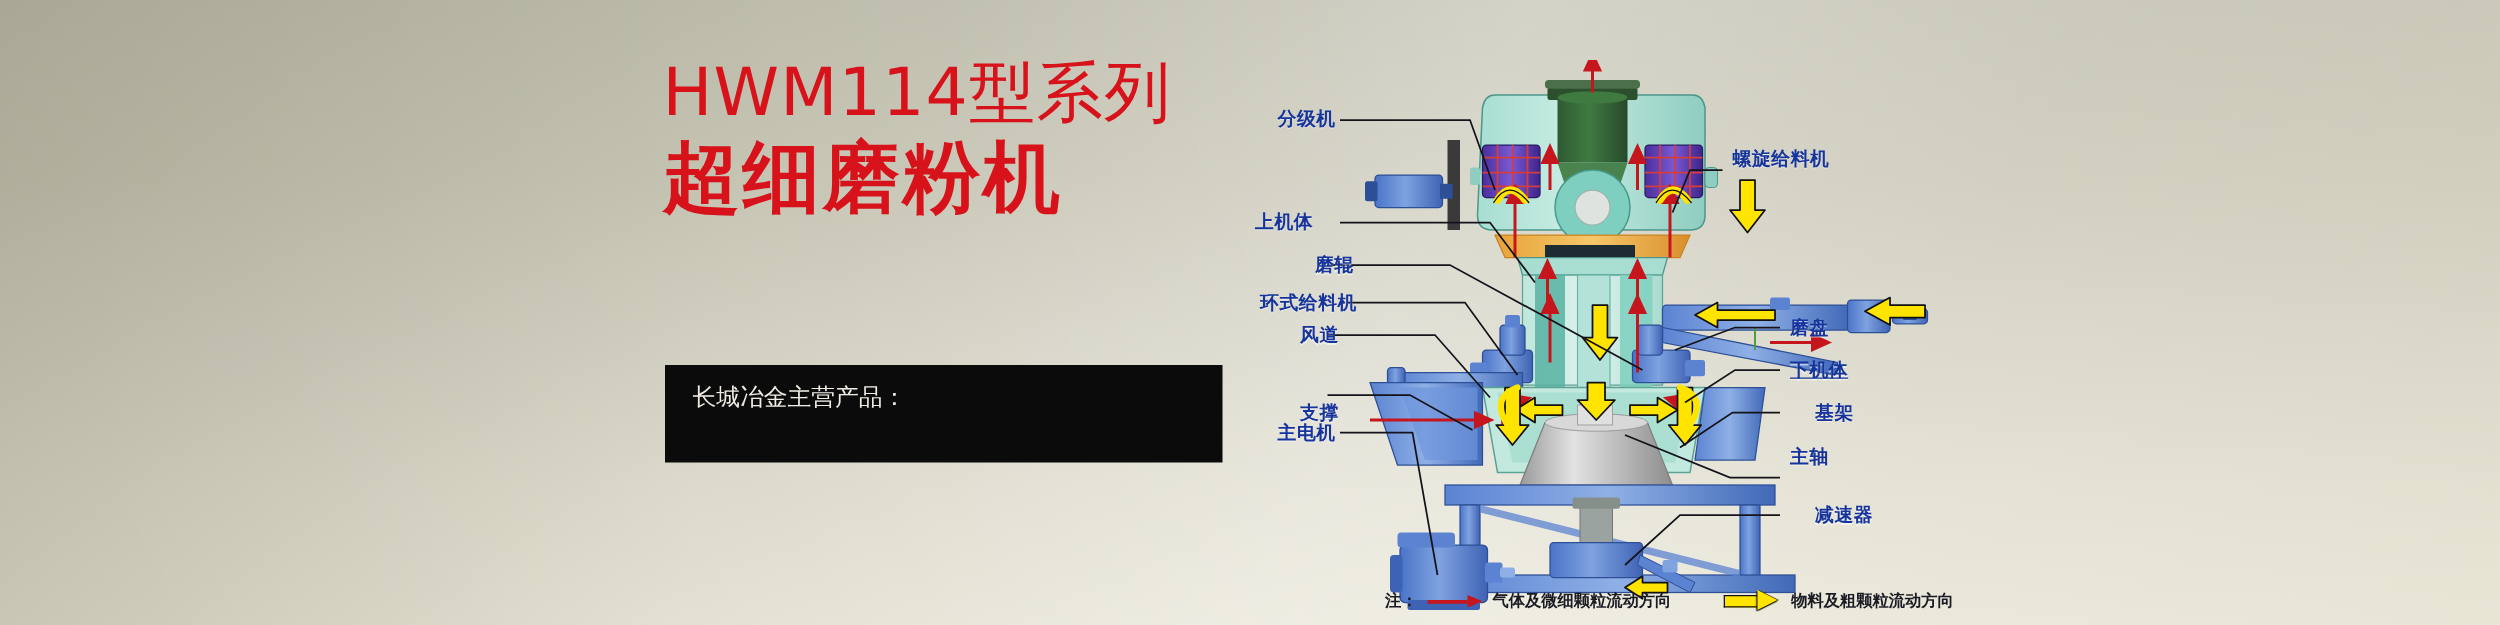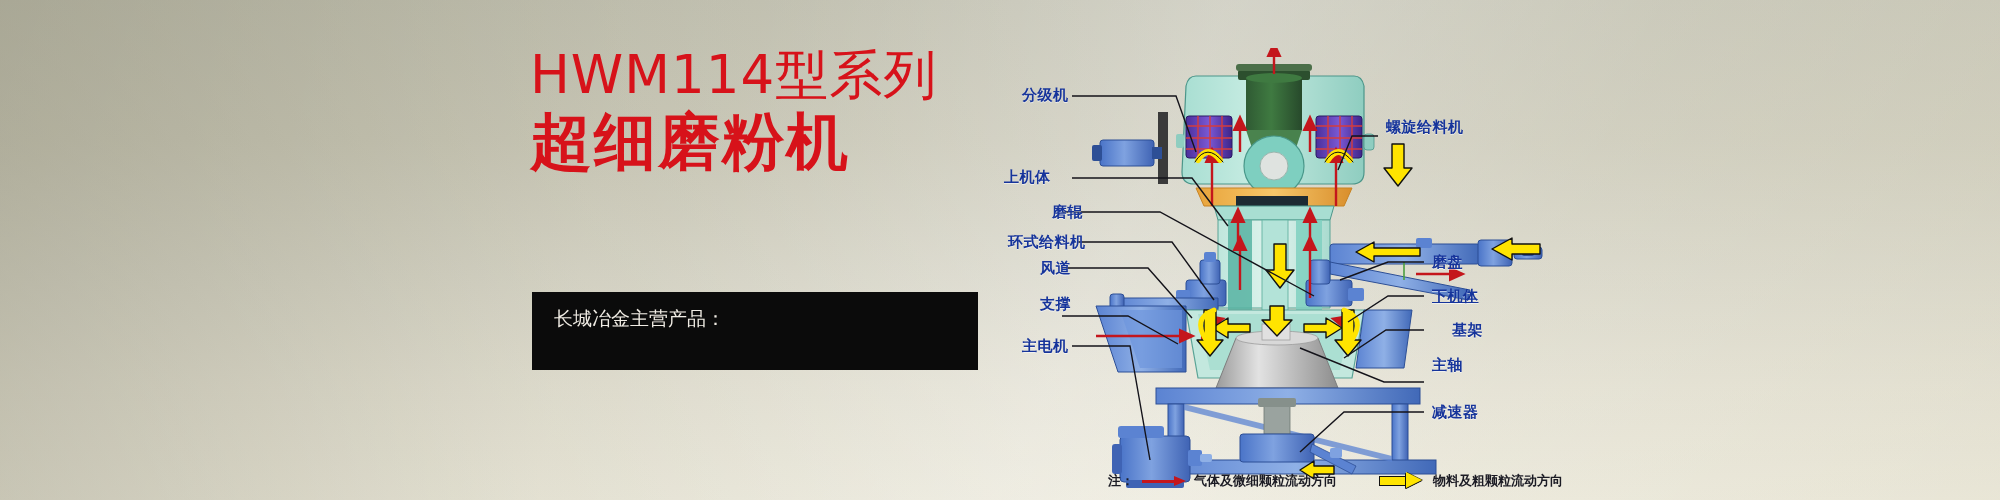--- a/index.html
+++ b/index.html
@@ -329,29 +329,29 @@
 
         <path d="M424 364 L344 364 L300 404"></path>
       </g>
     </svg>
 
     <div class="lbl" style="left:22px;  top:38px;">分级机</div>
     <div class="lbl" style="left:4px;  top:120px;">上机体</div>
     <div class="lbl" style="left:52px;  top:155px;">磨辊</div>
     <div class="lbl" style="left:8px;   top:185px;">环式给料机</div>
     <div class="lbl" style="left:40px;  top:211px;">风道</div>
-    <div class="lbl" style="left:40px;  top:247px;">支撑</div>
+    <div class="lbl" style="left:40px;  top:273px;">支撑</div>
     <div class="lbl" style="left:22px;  top:289px;font-family:Liberation Serif, serif;">主电机</div>
 
     <div class="lbl" style="left:386px; top:70px;">螺旋给料机</div>
     <div class="lbl" style="left:432px; top:205px;">磨盘</div>
     <div class="lbl" style="left:432px; top:239px;text-decoration:underline;">下机体</div>
     <div class="lbl" style="left:452px; top:273px;">基架</div>
     <div class="lbl" style="left:432px; top:308px;">主轴</div>
-    <div class="lbl" style="left:432px; top:355px;">减速器</div>
+    <div class="lbl" style="left:452px; top:355px;">减速器</div>
   </div>
 
   <div id="legend">
     <span class="lg-txt">注：</span>
     <span class="lg-red-arrow">
         <i></i>
         <b></b>
       </span>
     <span class="lg-txt">气体及微细颗粒流动方向</span>
     <span class="gap"></span>

